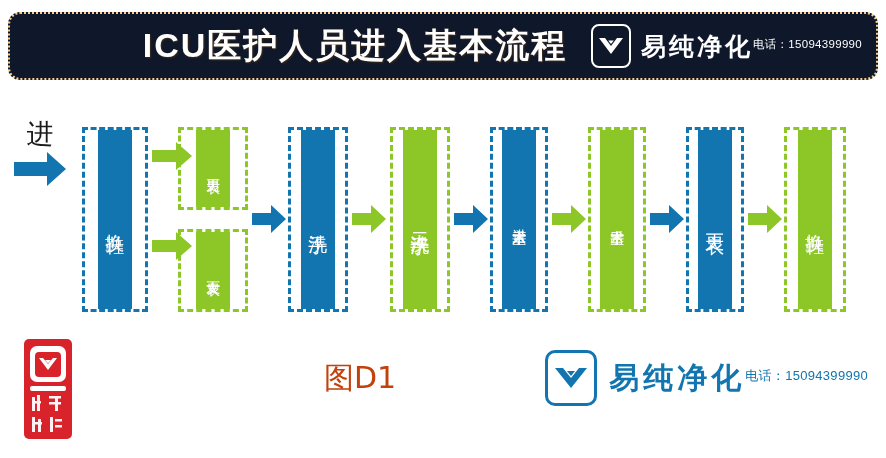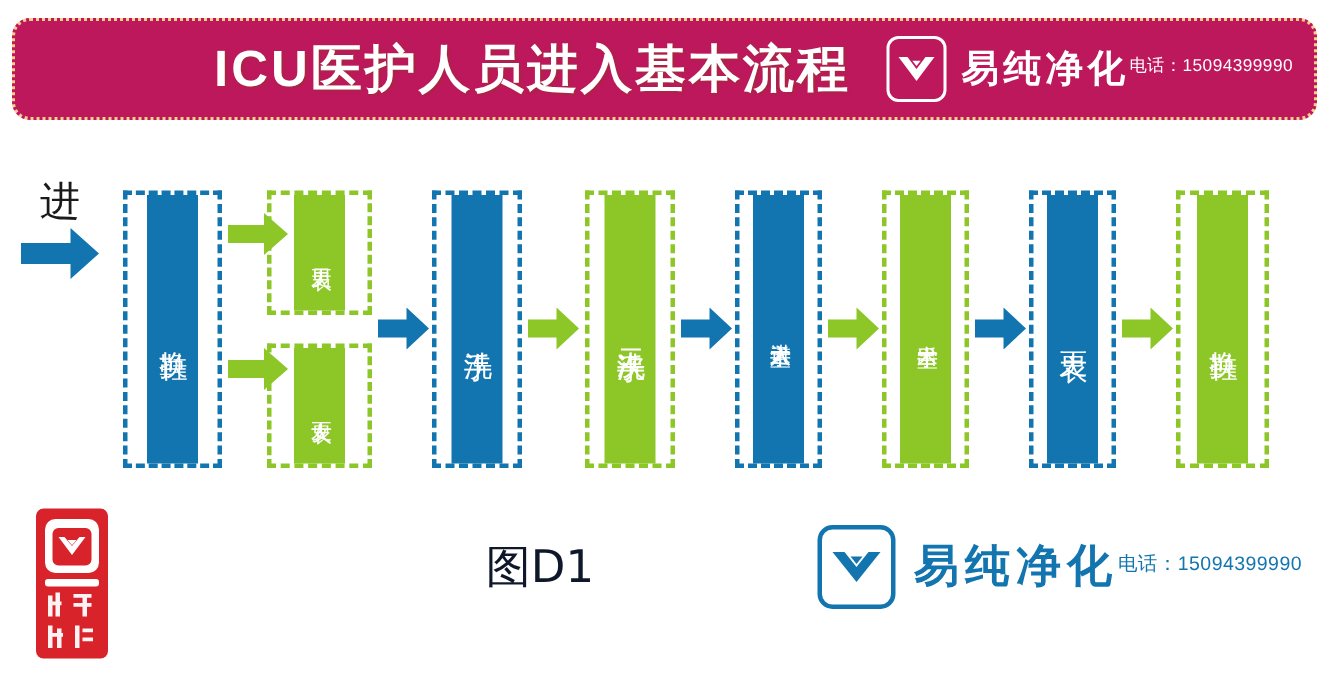--- a/index.html
+++ b/index.html
@@ -4,21 +4,21 @@
 <style>
   html,body{margin:0;padding:0;}
   body{
     width:886px;height:458px;background:#ffffff;
     font-family:"Liberation Sans","DejaVu Sans",sans-serif;
     overflow:hidden;position:relative;
   }
   
   #banner{
     position:absolute;left:8px;top:12px;width:870px;height:68px;
-    background:#be185d;border-radius:12px;
+    background:#0f172a;border-radius:12px;
     border:2px dotted #f8d08b;
     box-sizing:border-box;
     display:flex;align-items:center;
   }
   #banner-title{
     position:absolute;left:0;top:0;width:690px;height:100%;
     display:flex;align-items:center;justify-content:center;
     color:#ffffff;font-size:34px;font-weight:bold;letter-spacing:2px;
     text-shadow:1px 1px 2px rgba(120,70,0,.45);
     white-space:nowrap;
@@ -58,21 +58,21 @@
     font-size:19px;line-height:1.12;letter-spacing:1px;
     writing-mode:vertical-rl;text-orientation:upright;
     font-family:"DejaVu Sans",sans-serif;
   }
   .cell.green{background:#8cc627;}
   .cell.small{font-size:14px;letter-spacing:.5px;}
 
   
   #caption{
     position:absolute;left:280px;top:358px;width:160px;text-align:center;
-    font-size:30px;color:#0f172a;font-family:"DejaVu Sans",sans-serif;
+    font-size:30px;color:#c2410c;font-family:"DejaVu Sans",sans-serif;
   }
   #seal{position:absolute;left:22px;top:337px;width:52px;height:104px;}
   #footer-brand{
     position:absolute;right:18px;top:350px;display:flex;align-items:center;gap:12px;
   }
   #footer-brand .brand-name{font-size:30px;letter-spacing:4px;}
   #footer-brand .brand-phone{font-size:13px;margin-top:6px;}
   #footer-brand .mark-box{width:52px;height:56px;border-width:3px;border-radius:10px;}
 </style>
 </head>

